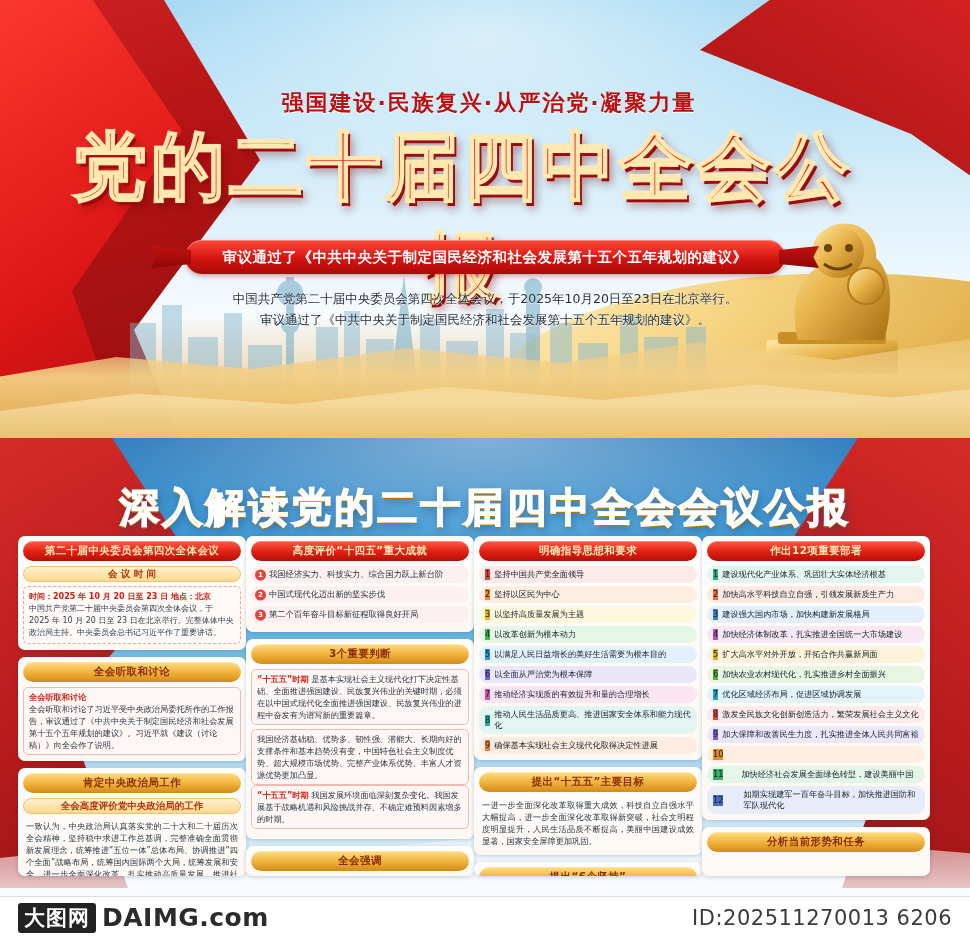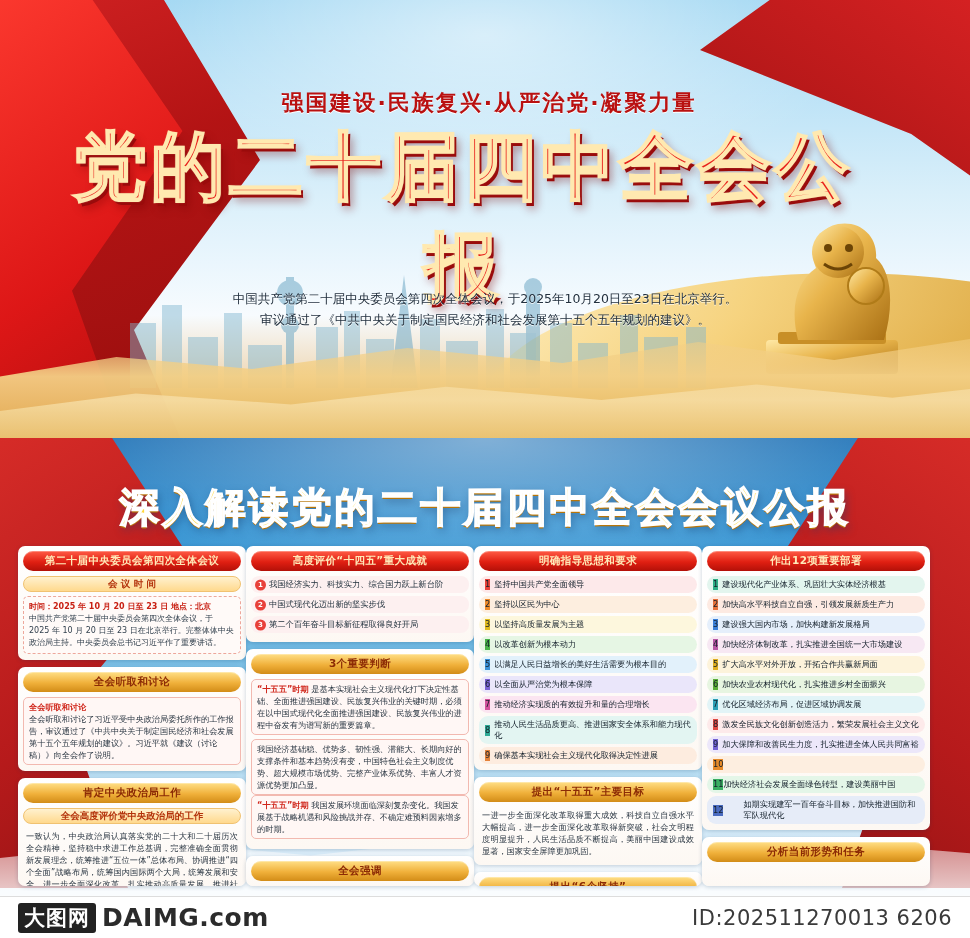--- a/index.html
+++ b/index.html
@@ -134,21 +134,21 @@
   .board-title {
     position:absolute; top: 42px; left:0; width: 970px; text-align:center;
     font-size: 40px; font-weight: 900; letter-spacing: 3px;
     color: #ffd83a;
     -webkit-text-stroke: 1.5px #fff;
     text-shadow: 0 2px 0 #b8760a, 2px 4px 8px rgba(20,60,110,.55);
     font-family: "DejaVu Serif", "Liberation Serif", serif;
   }
 
   .cols {
-    position:absolute; top: 108px; left: 18px; width: 934px; height: 340px;
+    position:absolute; top: 98px; left: 18px; width: 934px; height: 340px;
     display:flex; gap: 0;
   }
   .col { width: 228px; display:flex; flex-direction:column; gap: 7px; }
 
   .card {
     background: linear-gradient(180deg,#ffffff 0%, #fdf8f3 100%);
     border-radius: 7px;
     box-shadow: 0 1px 4px rgba(10,50,90,.22);
     padding: 4px 5px 6px;
     overflow:hidden;
@@ -280,20 +280,21 @@
         <circle cx="111" cy="58" r="4" fill="#6b4406"></circle>
       <path d="M86 74 Q100 84 114 74" stroke="#6b4406" stroke-width="3" fill="none"></path>
       <circle cx="128" cy="96" r="18" fill="url(#gl)" stroke="#b07b18" stroke-width="2"></circle>
     </svg>
 
     <div class="wave-gold"></div>
     <div class="wave-gold2"></div>
 
     <div class="banner-sub">强国建设·民族复兴·从严治党·凝聚力量</div>
     <div class="banner-title">党的二十届四中全会公报</div>
+    <div class="ribbon-banner">审议通过了《中共中央关于制定国民经济和社会发展第十五个五年规划的建议》</div>
     <div class="banner-desc">
       <div>中国共产党第二十届中央委员会第四次全体会议，于2025年10月20日至23日在北京举行。</div>
       <div>审议通过了《中共中央关于制定国民经济和社会发展第十五个五年规划的建议》。</div>
     </div>
   </div>
 
   <div class="board">
     <div class="ribbon-l"></div>
     <div class="ribbon-r"></div>
     <div class="wave-b"></div>
@@ -456,21 +457,21 @@
                 <span>激发全民族文化创新创造活力，繁荣发展社会主义文化</span>
               </div>
             <div class="pill" style="background:#ece7fa">
                 <span class="num" style="position:relative;margin-right:4px;left:0;transform:none;background:#7463d4">9</span>
                 <span>加大保障和改善民生力度，扎实推进全体人民共同富裕</span>
               </div>
             <div class="pill" style="background:#fdeee0">
                 <span class="num" style="position:relative;margin-right:4px;left:0;transform:none;background:#e58a2a">10</span>
               </div>
             <div class="pill" style="background:#e4f6e8">
-                <span class="num" style="position:relative;margin-right:0;left:0;transform:none;background:#3aae62">11</span>
+                <span class="num" style="position:relative;margin-right:18px;left:0;transform:none;background:#3aae62">11</span>
                 <span>加快经济社会发展全面绿色转型，建设美丽中国</span>
               </div>
             <div class="pill" style="background:#e6ecf8">
                 <span class="num" style="position:relative;margin-right:20px;left:0;transform:none;background:#4a6bc0">12</span>
                 <span>如期实现建军一百年奋斗目标，加快推进国防和军队现代化</span>
               </div>
           </div>
         </div>
 
         <div class="card" style="flex:1">

